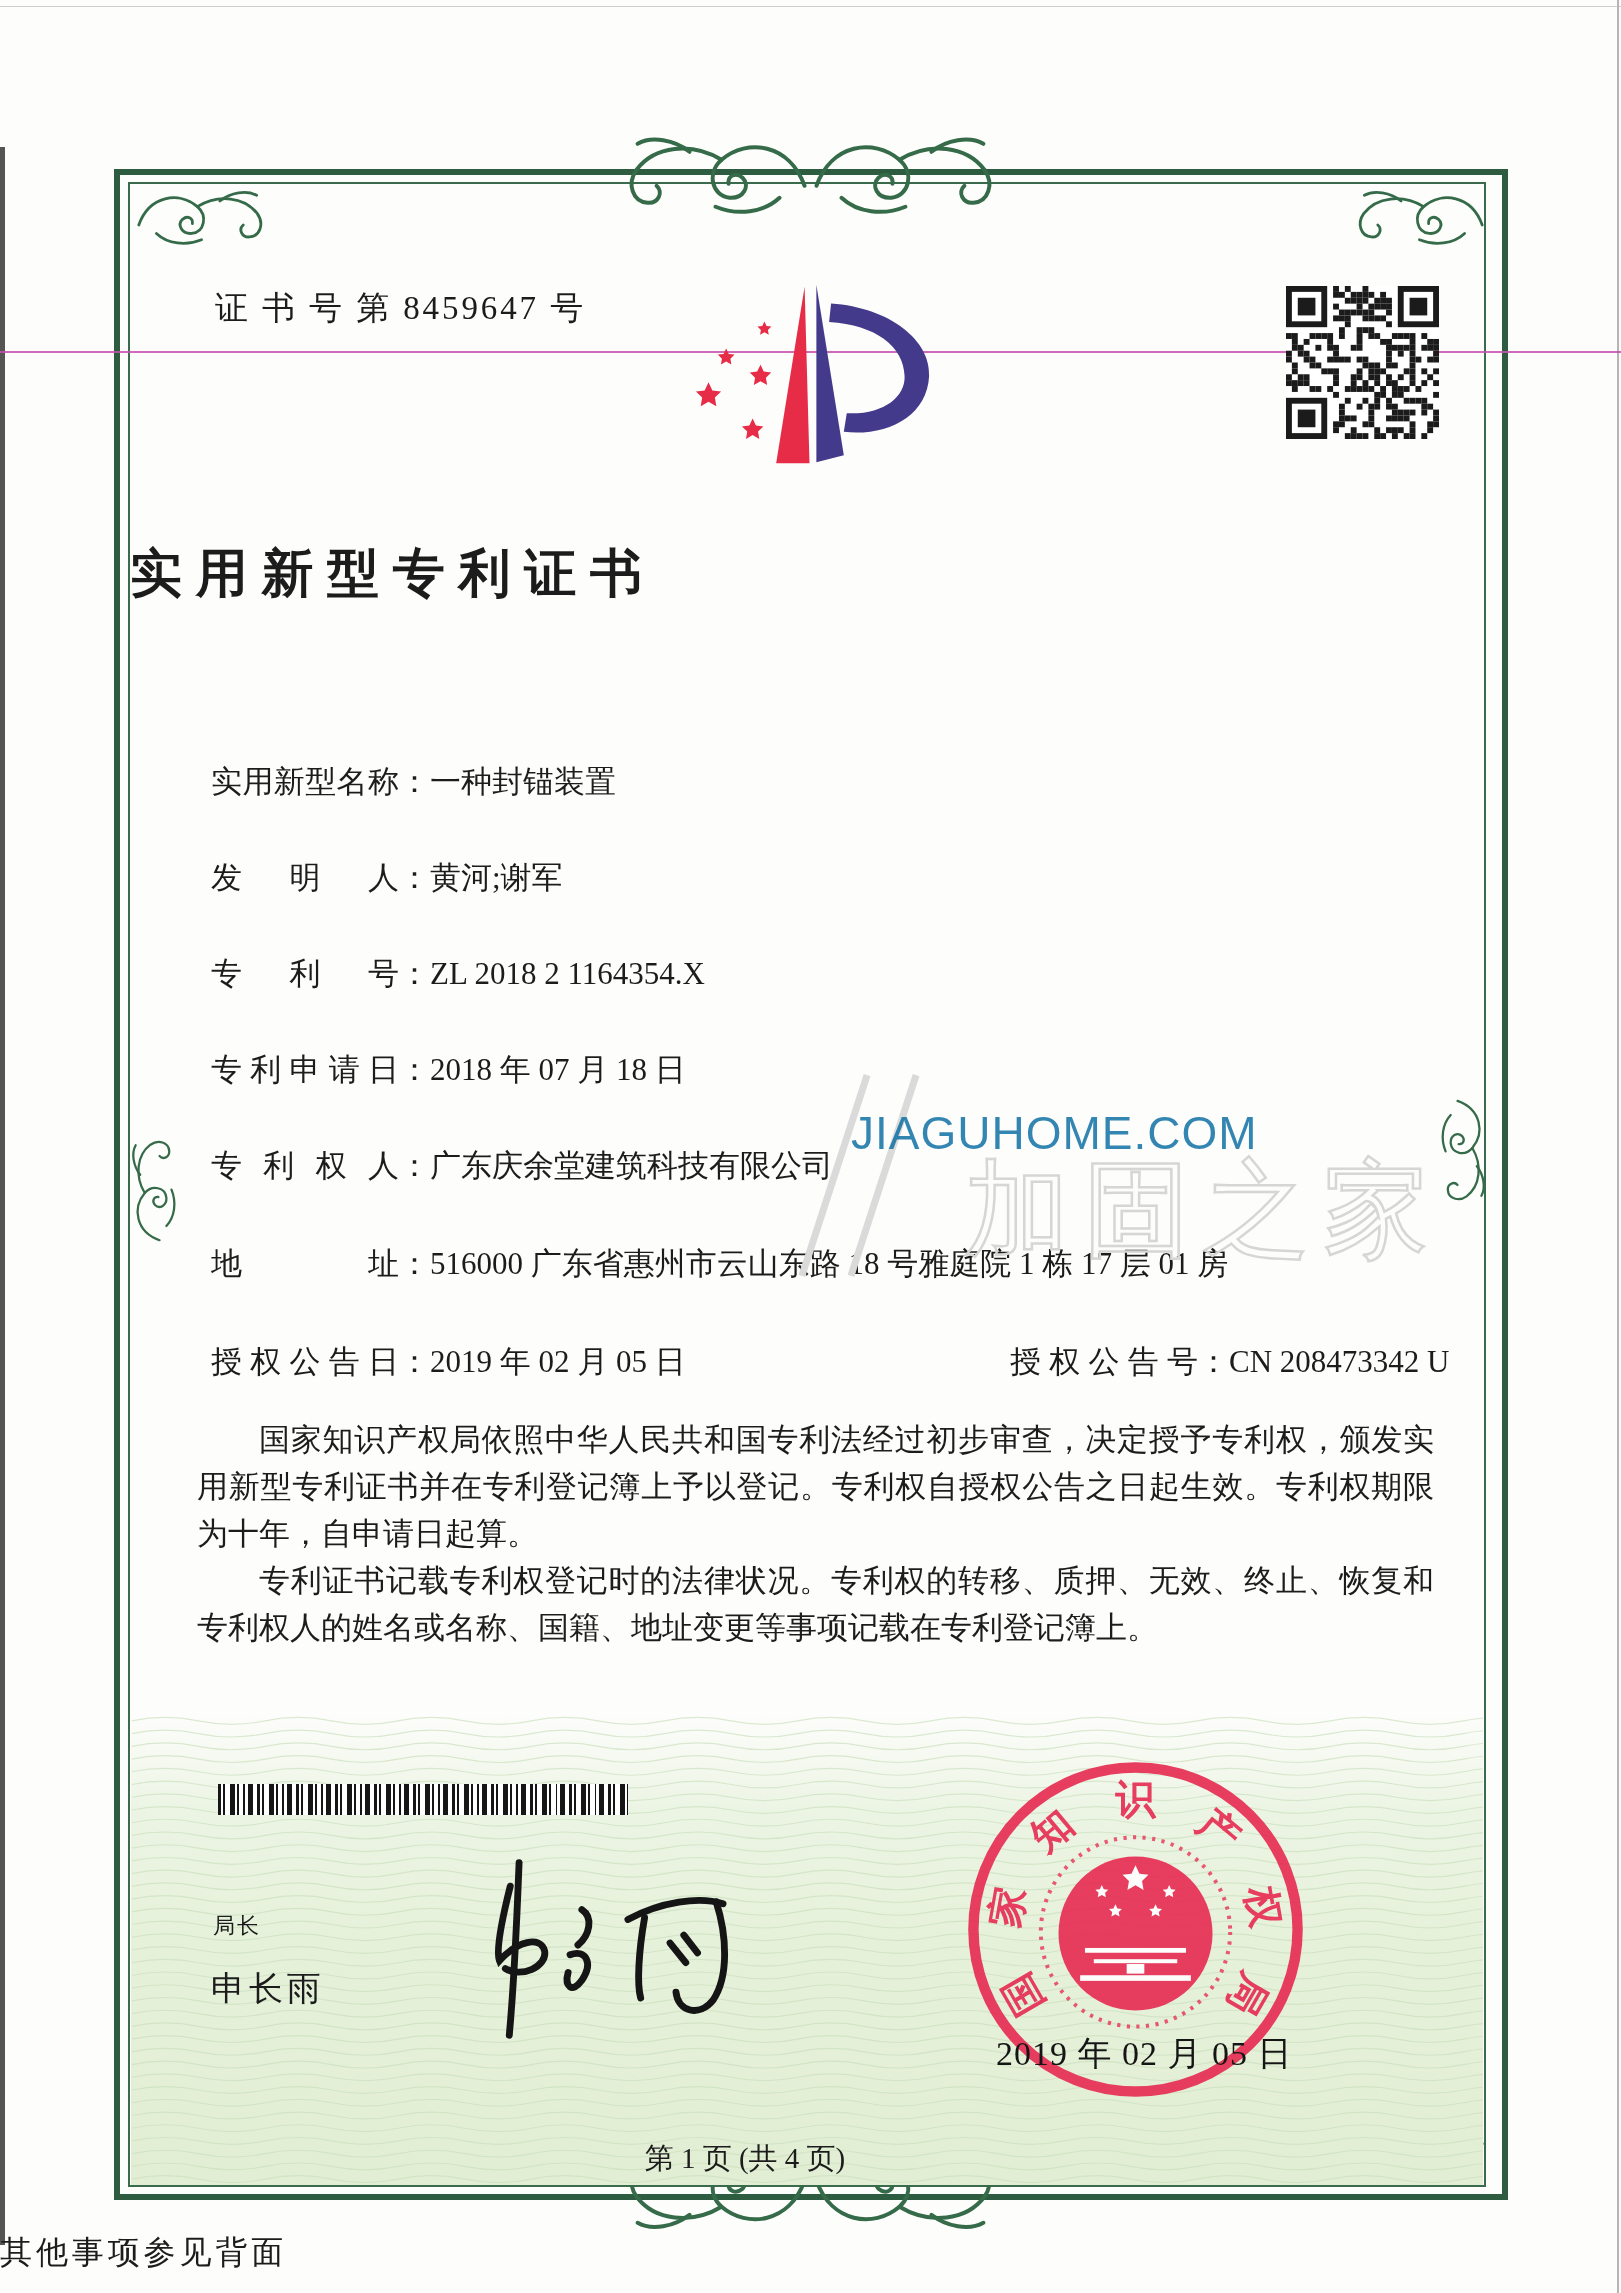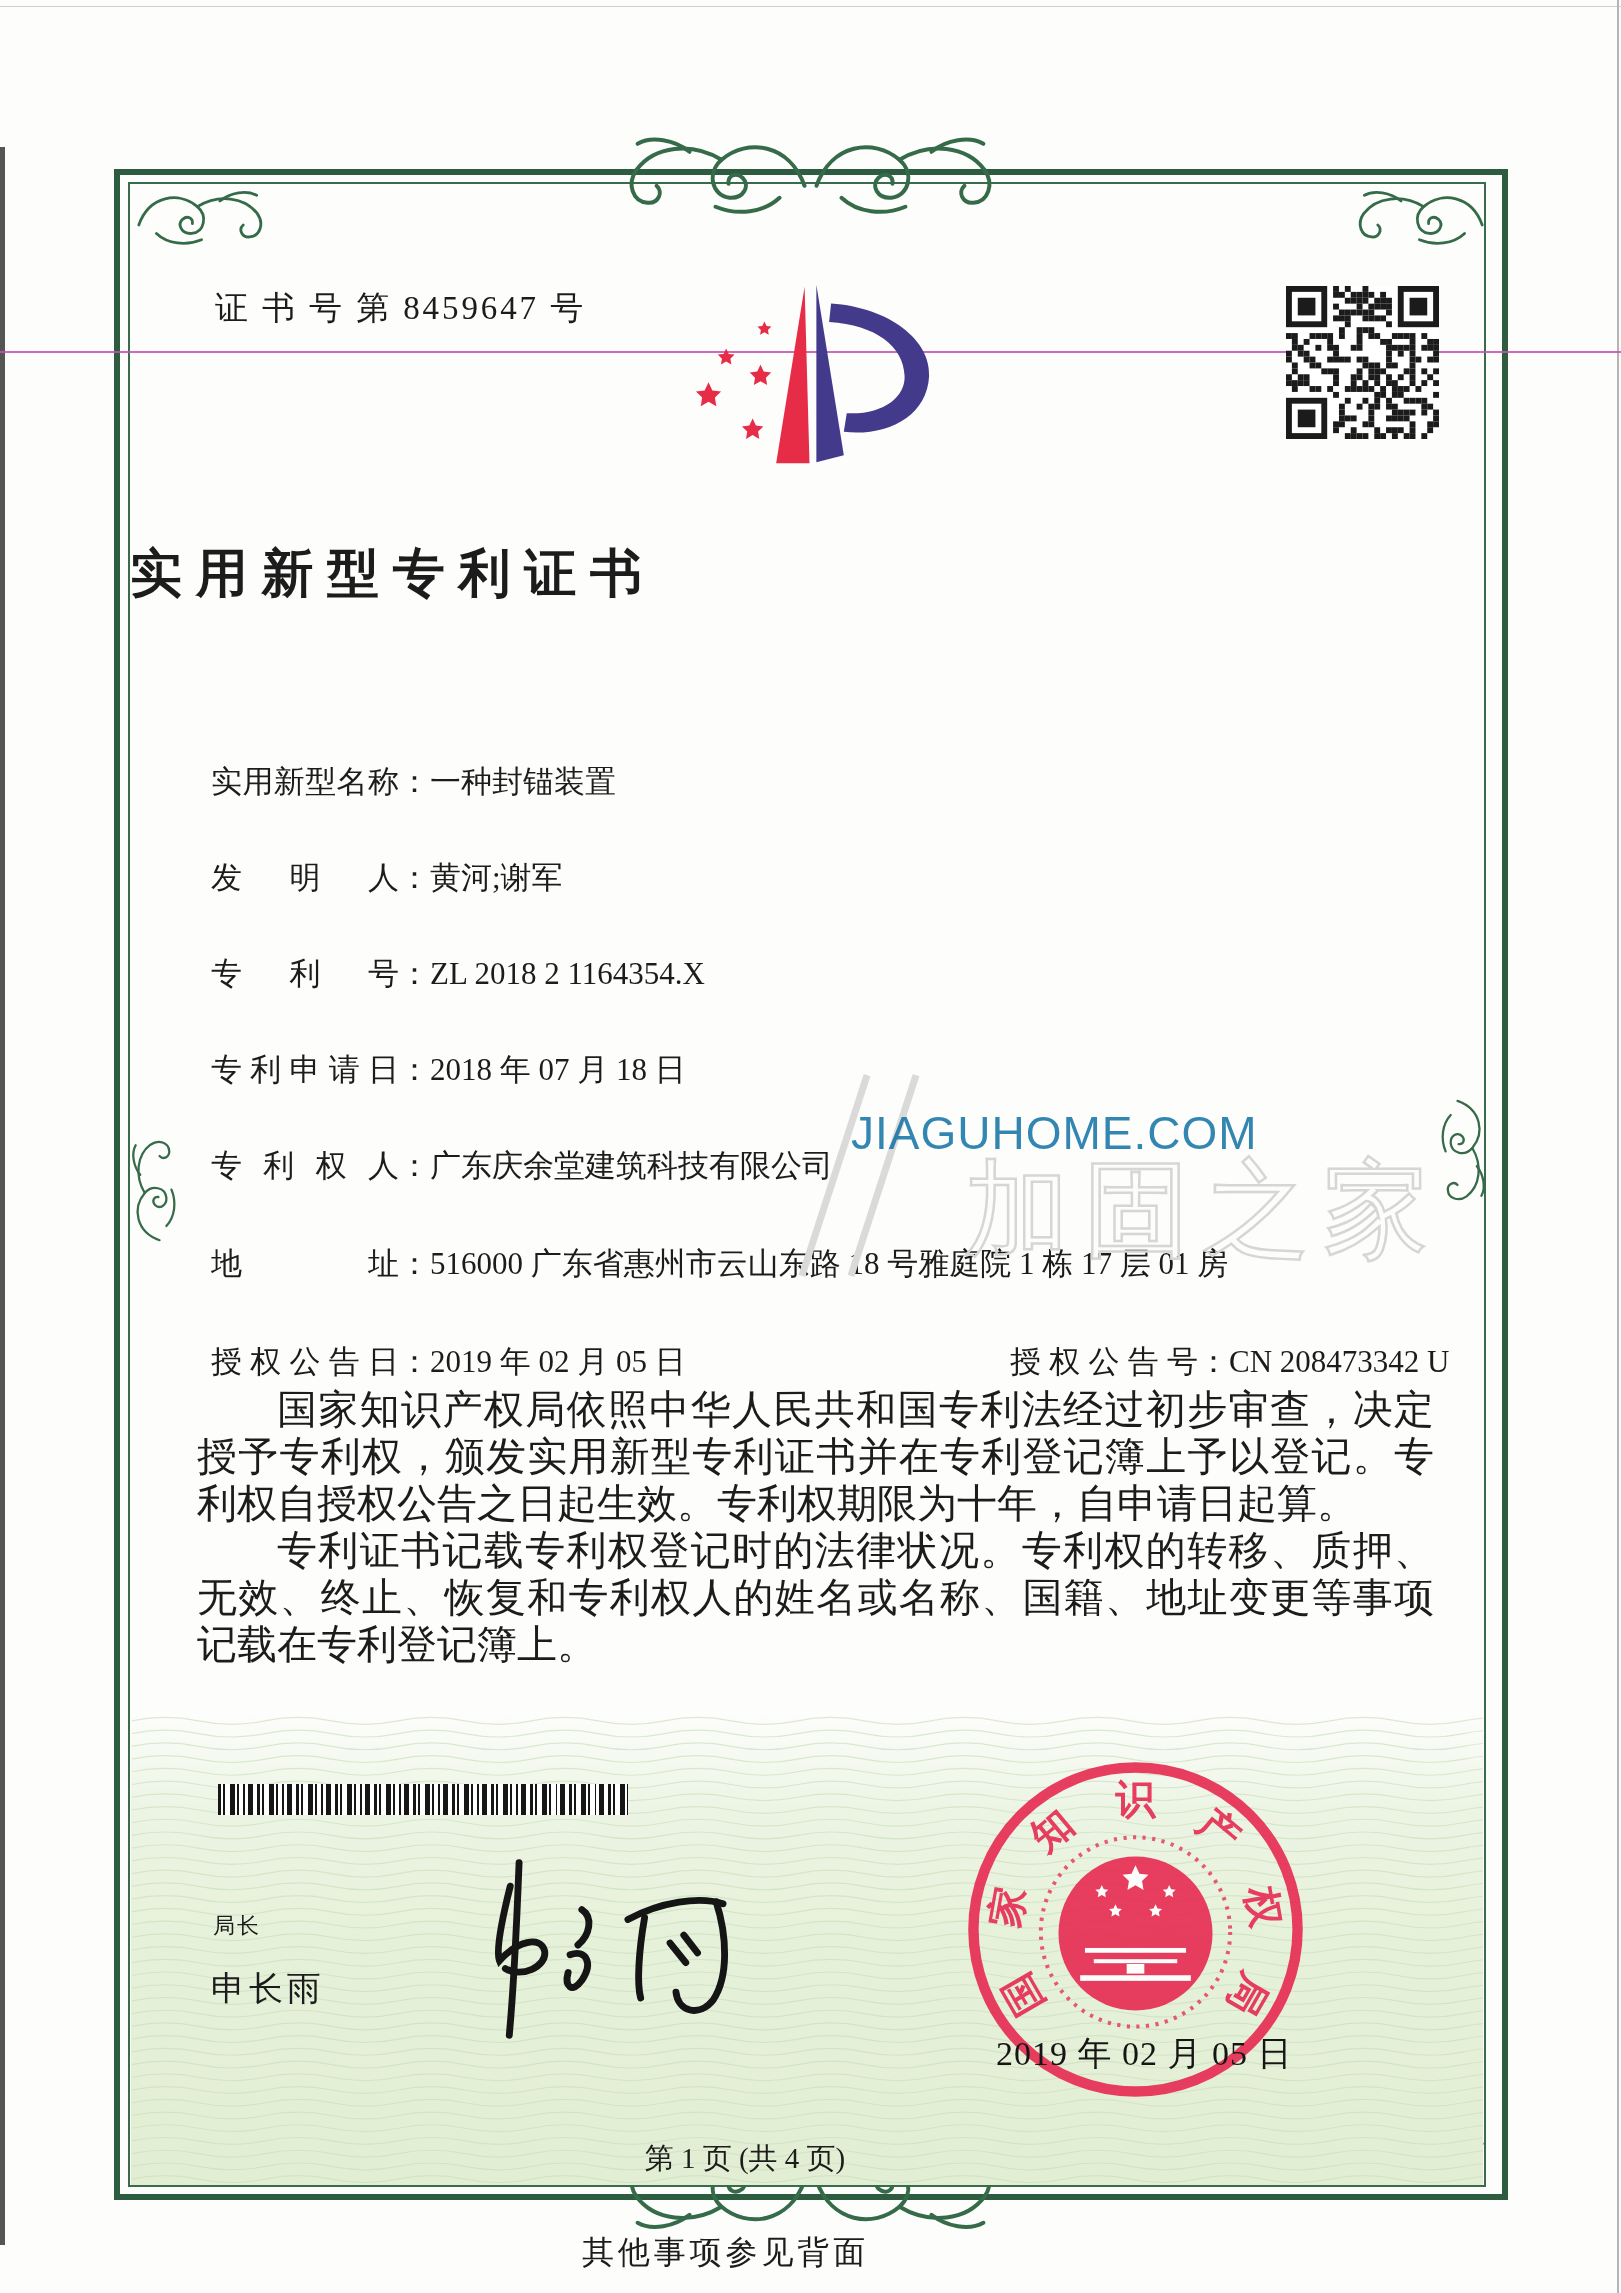--- a/index.html
+++ b/index.html
@@ -23,42 +23,42 @@
   .logo{position:absolute;left:684px;top:274px;width:251px;height:200px;}
   .qr{position:absolute;left:1286px;top:286px;width:153px;height:153px;}
   .title{position:absolute;left:130px;top:539px;width:1355px;text-align:left;
          font-size:52px;font-weight:bold;letter-spacing:13.7px;white-space:nowrap;}
   
   .row{position:absolute;left:211px;font-size:31px;white-space:nowrap;margin-top:28px;}
   .lbl{display:inline-block;width:188px;text-align:justify;text-align-last:justify;vertical-align:top;}
   .colon{display:inline-block;width:31px;}
   .grant-group{position:absolute;left:799px;top:0;}
   
-  .paras{position:absolute;left:197px;top:1386px;width:1237px;font-size:40px;line-height:47px;text-align:justify;}
+  .paras{position:absolute;left:197px;top:1416px;width:1237px;font-size:31px;line-height:47px;text-align:justify;}
   .paras p{margin:0;text-indent:2em;}
   
   .wm-url{position:absolute;left:851px;top:1106px;font-size:46px;font-family:"Liberation Sans","DejaVu Sans",sans-serif;
           color:#0369a1;opacity:.8;letter-spacing:1px;z-index:4;}
   .wm-cn{position:absolute;left:964px;top:1139px;font-size:106px;font-weight:normal;letter-spacing:13.7px;
          color:transparent;-webkit-text-stroke:2.5px #d6d6d6;z-index:4;white-space:nowrap;}
   .wm-slash{position:absolute;width:6.9px;height:211px;background:#dadada;transform:rotate(18deg);z-index:4;}
   .wm-s1{left:831px;top:1070px;}
   .wm-s2{left:880px;top:1070px;}
   
   .barcode{position:absolute;left:218px;top:1784px;width:410px;height:31px;
      background-image:repeating-linear-gradient(90deg,#161616 0 2.9px,#fff 2.9px 4.9px,#161616 4.9px 6.9px,#fff 6.9px 11.8px,
        #161616 11.8px 16.7px,#fff 16.7px 18.6px,#161616 18.6px 20.6px,#fff 20.6px 25.5px,#161616 25.5px 27.4px,#fff 27.4px 30px,
        #161616 30px 35px,#fff 35px 39px);}
   .director-title{position:absolute;left:213px;top:1911px;font-size:22px;letter-spacing:2px;}
   .director-name{position:absolute;left:211px;top:1966px;font-size:34px;letter-spacing:3.9px;}
   .signature{position:absolute;left:417px;top:1845px;width:314px;height:201px;z-index:2;}
   .seal{position:absolute;left:963px;top:1757px;width:345px;height:345px;z-index:2;opacity:.93;}
   .seal-date{position:absolute;left:996px;top:2031px;font-size:34px;letter-spacing:1px;color:#151515;z-index:3;white-space:nowrap;}
   .page-note{position:absolute;left:0;top:2139px;width:1490px;text-align:center;font-size:29px;}
-  .back-note{position:absolute;left:0;top:2231px;width:1451px;text-align:center;font-size:32px;letter-spacing:3.9px;}
+  .back-note{position:absolute;left:0;top:2231px;width:1451px;text-align:left;font-size:32px;letter-spacing:3.9px;}
   .orn-path{stroke:#356b49;stroke-width:4;fill:none;stroke-linecap:round;}
 </style>
 </head>
 <body>
 
 <div class="page">
 
   <div class="scan-top"></div>
   <div class="scan-left"></div>
   <div class="scan-right"></div>

